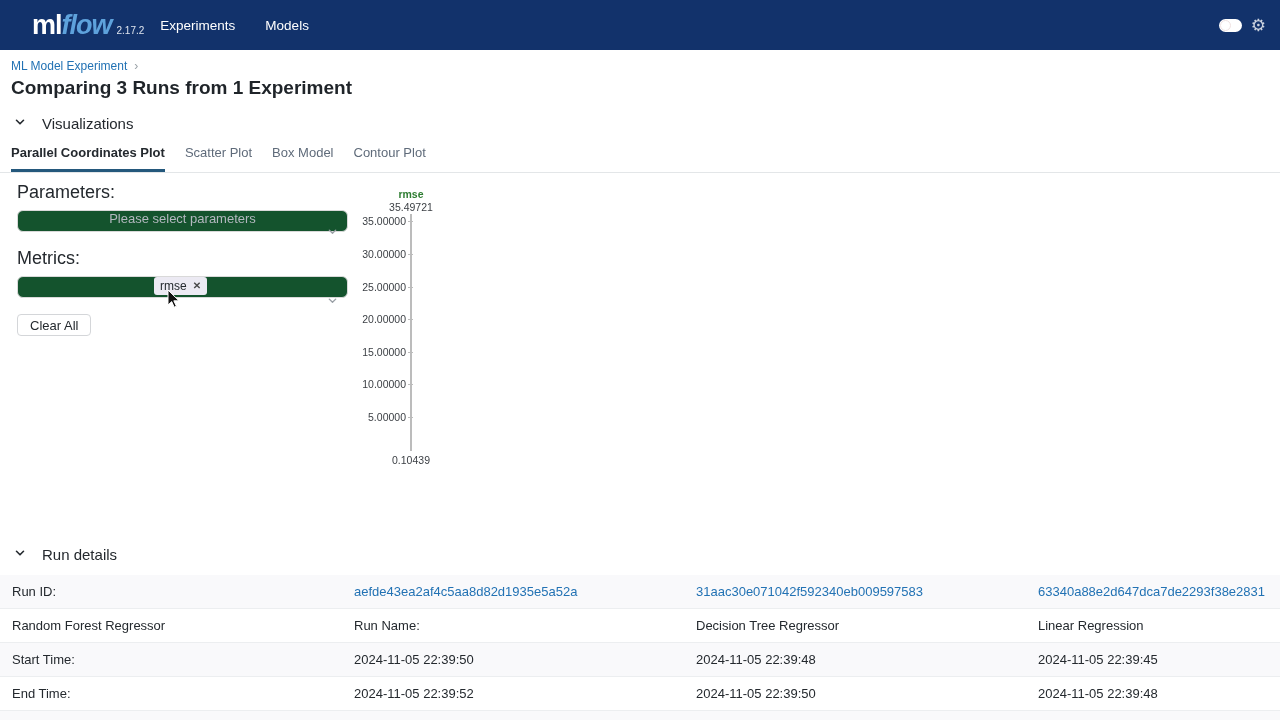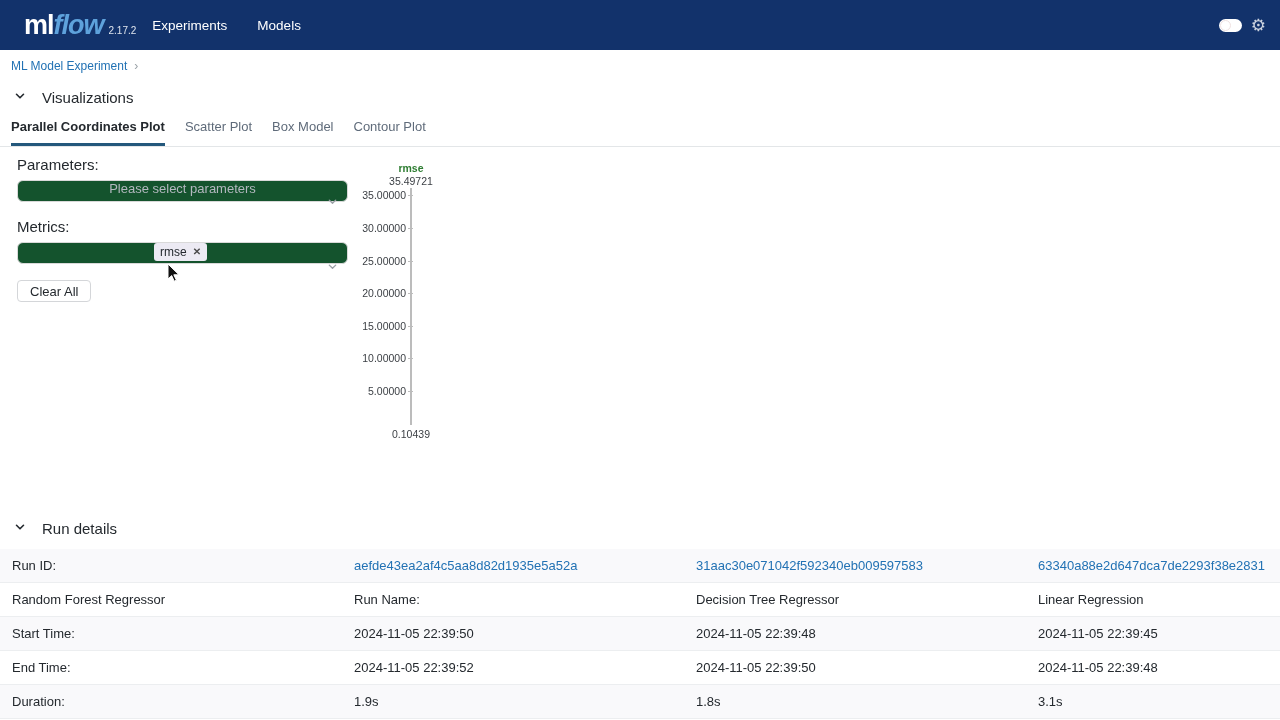--- a/index.html
+++ b/index.html
@@ -10,21 +10,21 @@
     color: #24292e;
     position: relative;
   }
 
   
   .navbar {
     height: 50px;
     background: #12326b;
     display: flex;
     align-items: center;
-    padding: 0 14px 0 24px;
+    padding: 0 14px 0 32px;
   }
   .logo { display: flex; align-items: baseline; cursor: pointer; }
   .logo-ml { color: #ffffff; font-weight: 800; font-size: 27px; letter-spacing: -1px; }
   .logo-flow { color: #5ea2dc; font-style: italic; font-weight: 600; font-size: 27px; letter-spacing: -1px; }
   .logo-version { color: #dfe5ee; font-size: 10px; margin-left: 5px; }
   .nav-links { display: flex; gap: 30px; margin-left: 16px; }
   .nav-link { color: #ffffff; font-size: 13.5px; font-weight: 500; text-decoration: none; cursor: pointer; }
   .nav-right { margin-left: auto; display: flex; align-items: center; gap: 9px; }
   .theme-toggle {
     width: 23px; height: 13px; background: #ffffff; border-radius: 7px;
@@ -53,21 +53,21 @@
   .tabs {
     display: flex; padding-left: 11px; margin-top: 12px;
     border-bottom: 1px solid #e3e6e8;
   }
   .tab { margin-right: 20px; font-size: 13px; color: #5f6b7a; padding-bottom: 7px; cursor: pointer; }
   .tab.active { color: #24292e; font-weight: 700; padding-bottom: 9px; border-bottom: 3px solid #24587c; }
 
   
   .viz-content { position: relative; height: 357px; }
   .form-col { position: absolute; left: 17px; top: 9px; width: 331px; }
-  .form-label { font-size: 15px; color: #24292e; display: block; }
+  .form-label { font-size: 18px; color: #24292e; display: block; }
   .select {
     margin-top: 7px; height: 22px; border: 1px solid #d9d9d9; border-radius: 6px;
     background: #14532d; display: flex; align-items: center; padding: 0 9px;
     cursor: pointer;
     flex-direction: column;
   }
   .select .placeholder { font-size: 13px; color: #b3b8bf; flex: 1; }
   .select .chev { margin-left: auto; display: flex; align-items: center; }
   .select.metrics { padding-left: 5px; margin-bottom: 0; }
   .tag {
@@ -137,20 +137,21 @@
         </div>
       <div class="gear">⚙</div>
     </div>
   </header>
 
   <div class="breadcrumb">
     <a>ML Model Experiment</a>
     <span class="bc-sep">›</span>
   </div>
 
+  <h1 class="page-title">Comparing 3 Runs from 1 Experiment</h1>
 
   <div class="section-header">
     <span>
       <svg width="12" height="12" viewBox="0 0 12 12">
           <path d="M2.5 4.3 L6 7.8 L9.5 4.3" stroke="#24292e" stroke-width="1.6" fill="none" stroke-linecap="round" stroke-linejoin="round"></path>
         </svg>
     </span>
     <span class="sh-label">Visualizations</span>
   </div>
 

